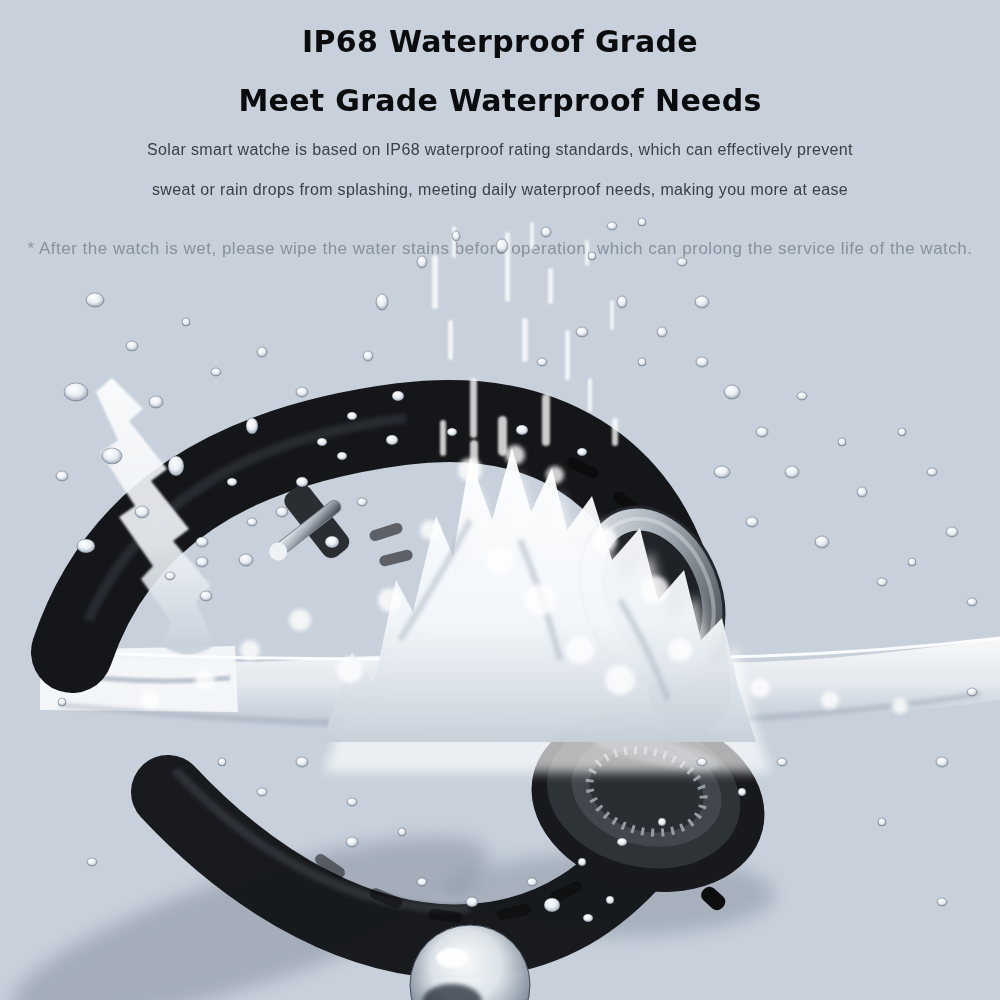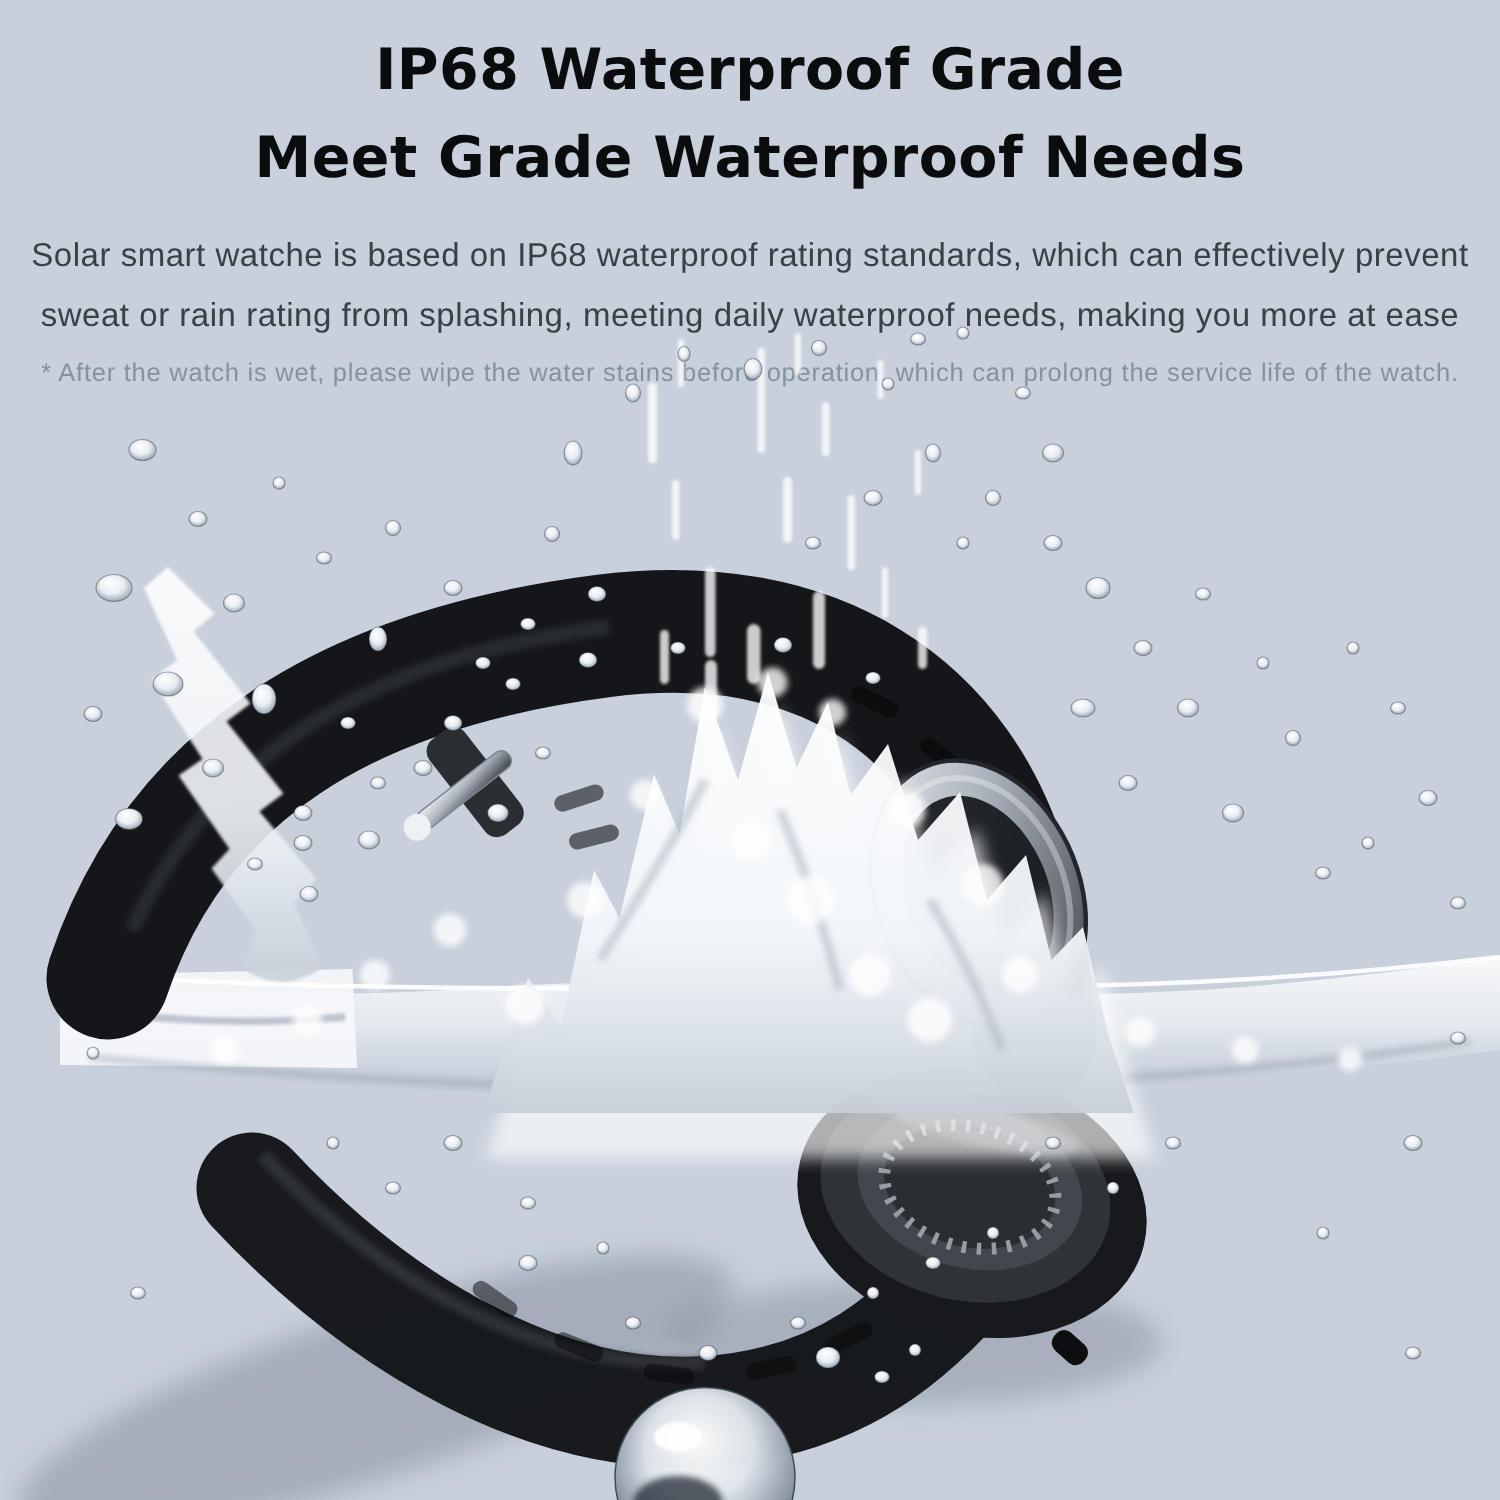--- a/index.html
+++ b/index.html
@@ -5,28 +5,28 @@
   html,body{margin:0;padding:0;}
   .canvas{
     position:relative;width:1000px;height:1000px;overflow:hidden;
     background:var(--c-background,#c7d0db);
     font-family:"Liberation Sans","DejaVu Sans",sans-serif;
   }
   .copy{position:absolute;left:0;right:0;top:0;z-index:1;text-align:center;}
   .title{
     position:absolute;left:0;right:0;
     font-family:"DejaVu Sans","Liberation Sans",sans-serif;
-    font-weight:bold;font-size:38px;letter-spacing:.3px;
+    font-weight:bold;font-size:30px;letter-spacing:.3px;
     color:var(--c-title,#0b0c0e);white-space:nowrap;
   }
   .title-1{top:24px;}
   .title-2{top:83px;}
   .desc{
-    position:absolute;left:0;right:0;top:150px;
-    font-size:22px;letter-spacing:.35px;line-height:40px;
+    position:absolute;left:0;right:0;top:130px;
+    font-size:16px;letter-spacing:.35px;line-height:40px;
     color:var(--c-description,#3a4046);
   }
   .desc-line{white-space:nowrap;}
   .note{
     position:absolute;left:0;right:0;top:239px;
     font-size:17px;letter-spacing:.5px;
     color:var(--c-footnote,#87919c);white-space:nowrap;
   }
   .photo{position:absolute;inset:0;z-index:2;pointer-events:none;}
   .strapStroke{stroke:var(--c-strap,#141619);}
@@ -34,21 +34,21 @@
 </head>
 <body>
 
 <div class="canvas">
 
   <div class="copy">
     <div class="title title-1">IP68 Waterproof Grade</div>
     <div class="title title-2">Meet Grade Waterproof Needs</div>
     <div class="desc">
       <div class="desc-line">Solar smart watche is based on IP68 waterproof rating standards, which can effectively prevent</div>
-      <div class="desc-line">sweat or rain rating from splashing, meeting daily waterproof needs, making you more at ease</div>
+      <div class="desc-line">sweat or rain drops from splashing, meeting daily waterproof needs, making you more at ease</div>
     </div>
     <div class="note">* After the watch is wet, please wipe the water stains before operation, which can prolong the service life of the watch.</div>
   </div>
 
   <svg class="photo" viewBox="0 0 1000 1000">
     <defs>
       <radialGradient id="dropG" cx="50%" cy="45%" fx="36%" fy="28%" r="62%">
         <stop offset="0%" stop-color="#ffffff"></stop>
         <stop offset="55%" stop-color="#e9eef3"></stop>
         <stop offset="85%" stop-color="#a9b3bf"></stop>

